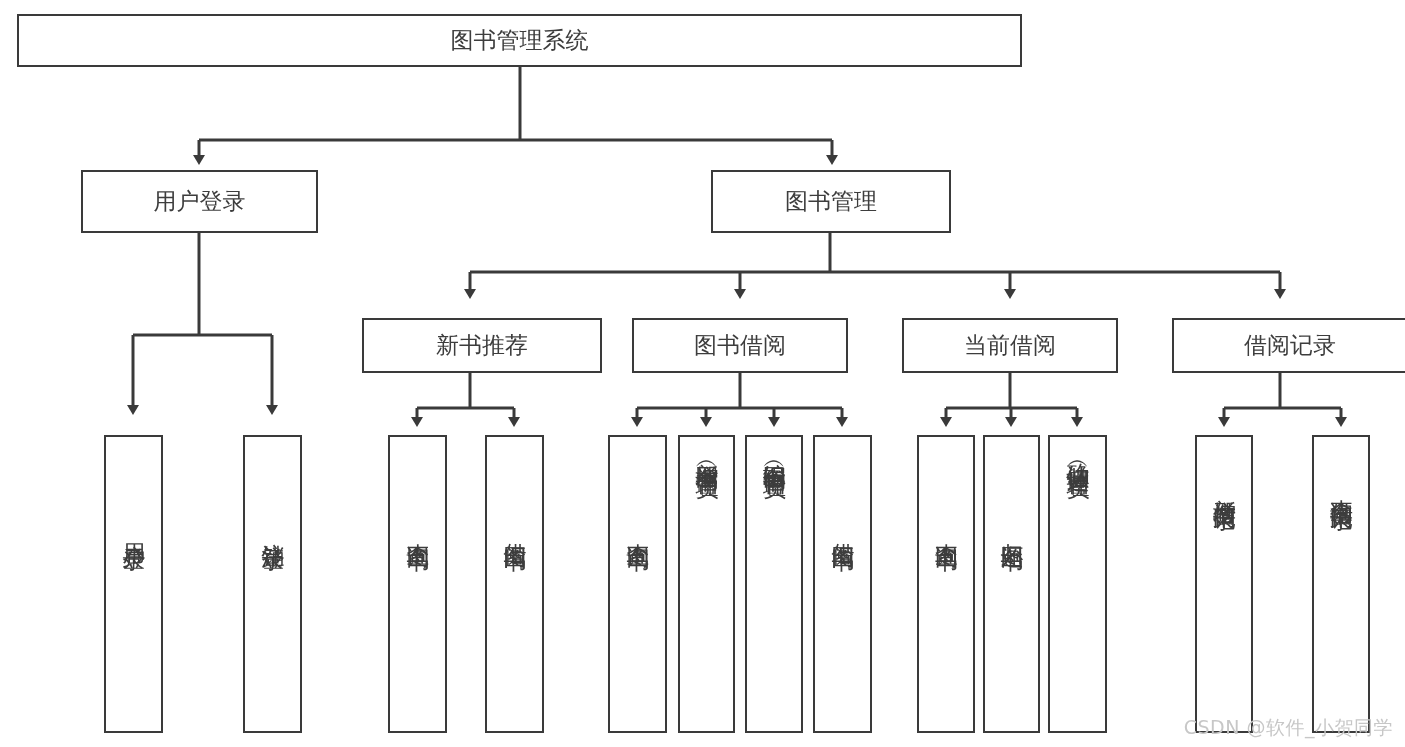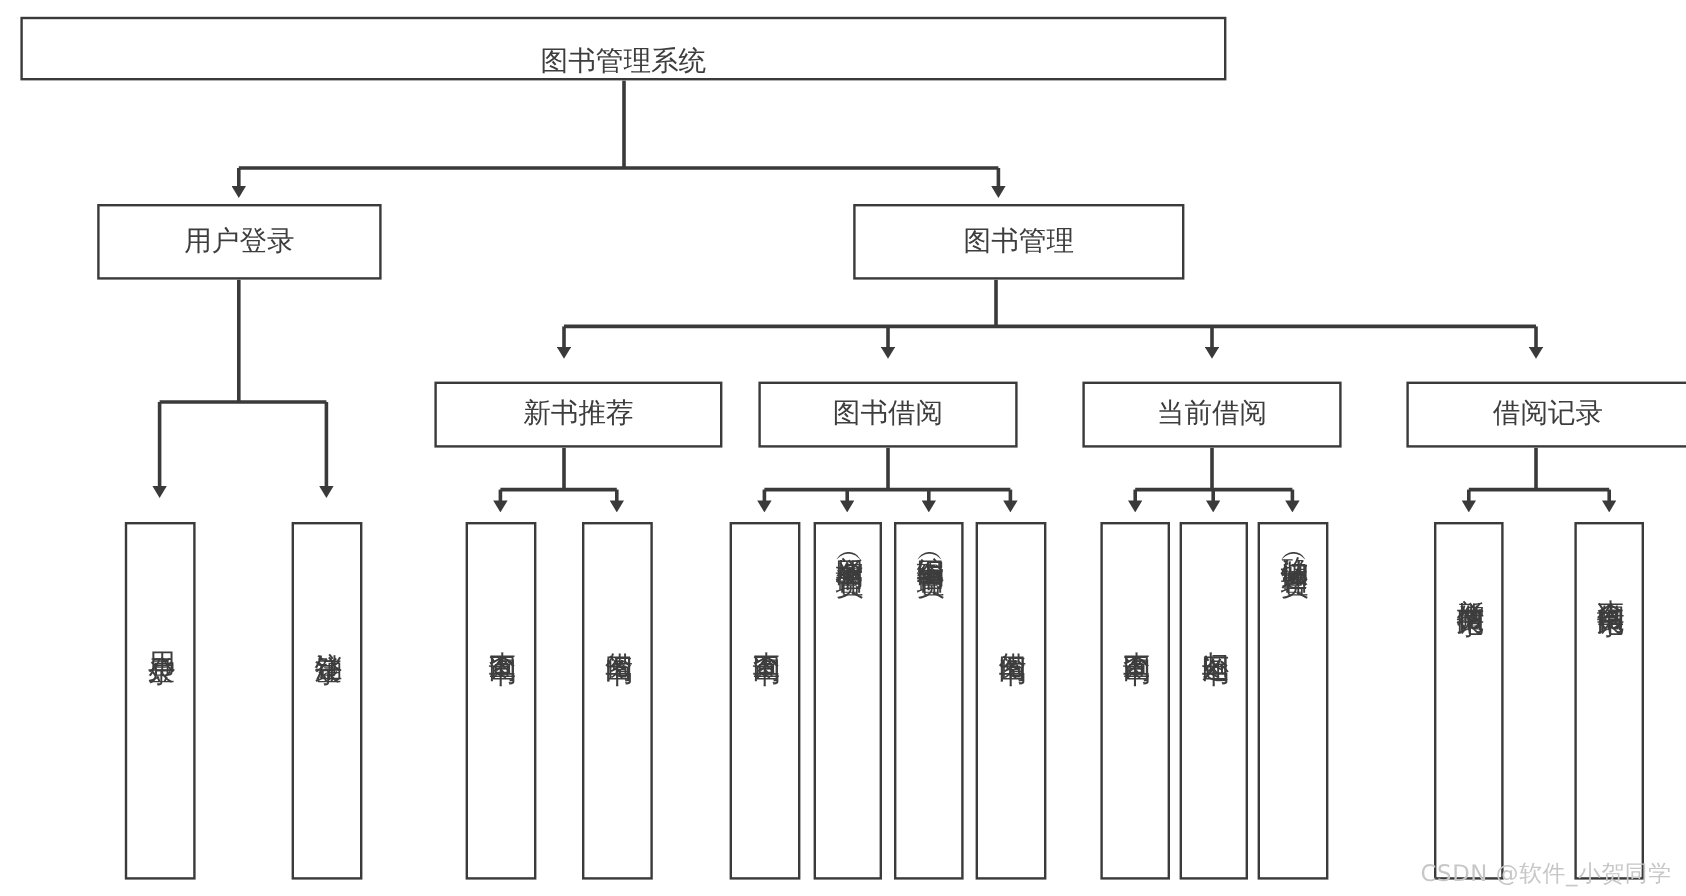--- a/index.html
+++ b/index.html
@@ -125,28 +125,28 @@
       <path d="M1011,408 L1011,418" marker-end="url(#arrow)"></path>
       <path d="M1077,408 L1077,418" marker-end="url(#arrow)"></path>
 
       <path d="M1280,373 L1280,408"></path>
       <path d="M1224,408 L1341,408"></path>
       <path d="M1224,408 L1224,418" marker-end="url(#arrow)"></path>
       <path d="M1341,408 L1341,418" marker-end="url(#arrow)"></path>
     </g>
   </svg>
 
-  <div class="node h" style="left:17px; top:14px; width:1005px; height:53px;align-items:flex-end;">
+  <div class="node h" style="left:17px; top:14px; width:1005px; height:53px;">
     <span class="label">图书管理系统</span>
   </div>
 
   <div class="node h" style="left:81px; top:170px; width:237px; height:63px;">
     <span class="label">用户登录</span>
   </div>
-  <div class="node h" style="left:711px; top:170px; width:276px; height:63px;">
+  <div class="node h" style="left:711px; top:170px; width:240px; height:63px;">
     <span class="label">图书管理</span>
   </div>
 
   <div class="node h" style="left:362px; top:318px; width:240px; height:55px;">
     <span class="label">新书推荐</span>
   </div>
   <div class="node h" style="left:632px; top:318px; width:216px; height:55px;">
     <span class="label">图书借阅</span>
   </div>
   <div class="node h" style="left:902px; top:318px; width:216px; height:55px;">

